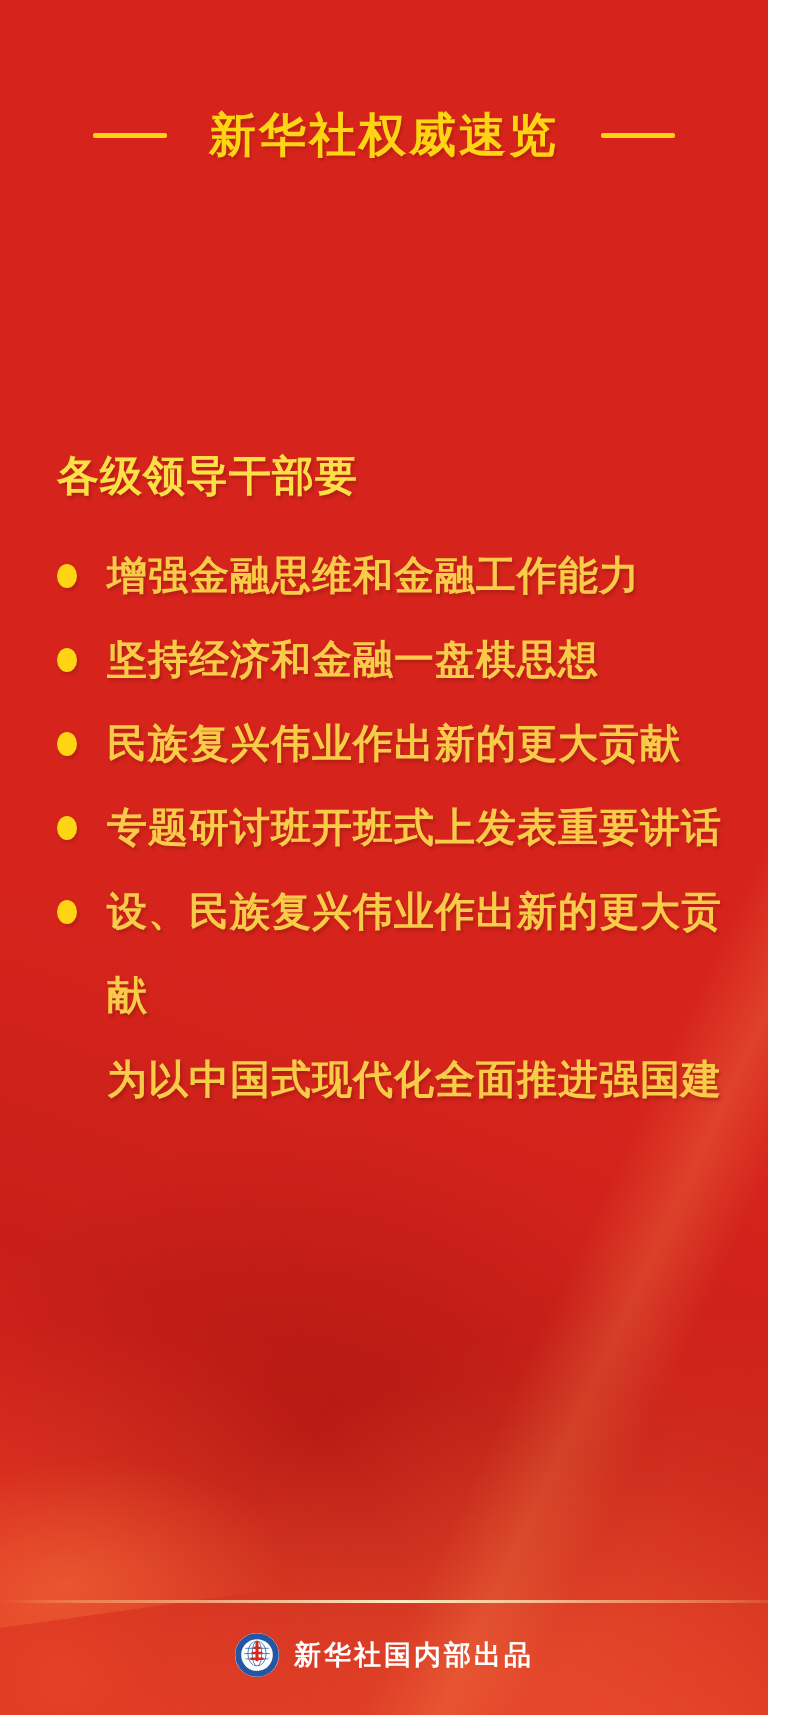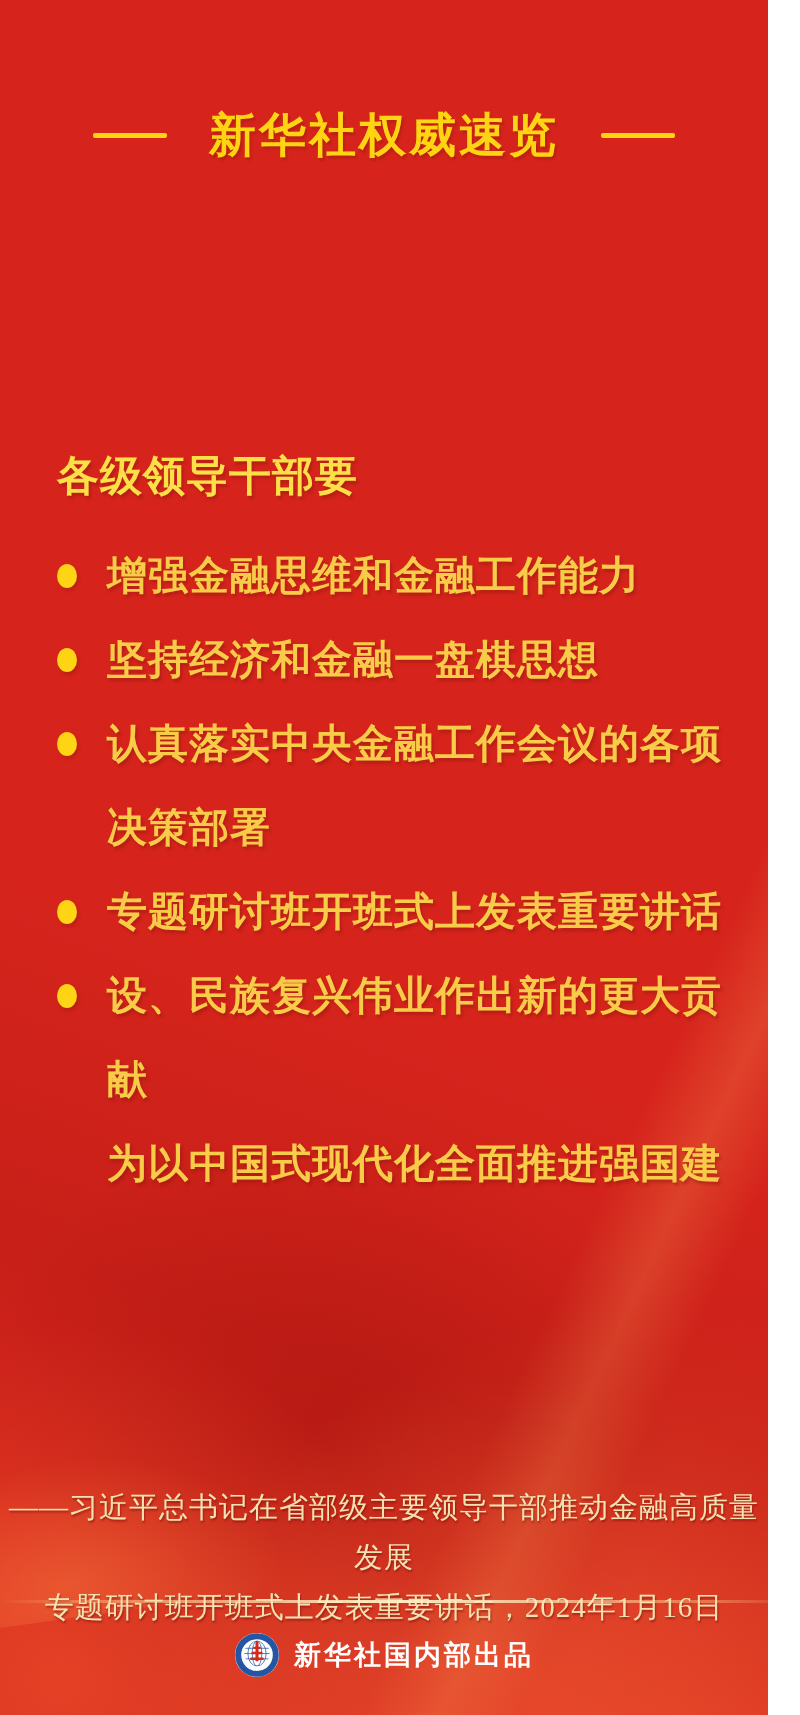--- a/index.html
+++ b/index.html
@@ -115,40 +115,35 @@
         <span class="line">增强金融思维和金融工作能力</span>
 
       </li>
       <li>
         <span class="dot"></span>
         <span class="line">坚持经济和金融一盘棋思想</span>
 
       </li>
       <li>
         <span class="dot"></span>
-        <span class="line">认真落实中央金融工作会议的各项</span>
-        <span class="line">决策部署</span>
+        <span class="line">民族复兴伟业作出新的更大贡献</span>
       </li>
       <li>
         <span class="dot"></span>
         <span class="line">专题研讨班开班式上发表重要讲话</span>
 
       </li>
       <li>
         <span class="dot"></span>
         <span class="line">设、民族复兴伟业作出新的更大贡献</span>
         <span class="line">为以中国式现代化全面推进强国建</span>
       </li>
     </ul>
   </div>
 
-  <div class="attribution">
-    <div>——习近平总书记在省部级主要领导干部推动金融高质量发展</div>
-    <div>专题研讨班开班式上发表重要讲话，2024年1月16日</div>
-  </div>
 
   <div class="divider"></div>
 
   <div class="footer">
     <svg class="logo" viewBox="0 0 48 48">
       <defs>
         <clipPath id="globeClip">
             <circle cx="24" cy="22.5" r="13.2"></circle>
           </clipPath>
         <path id="bottomArc" d="M 7.5 24 A 16.5 16.5 0 0 0 40.5 24" fill="none"></path>

